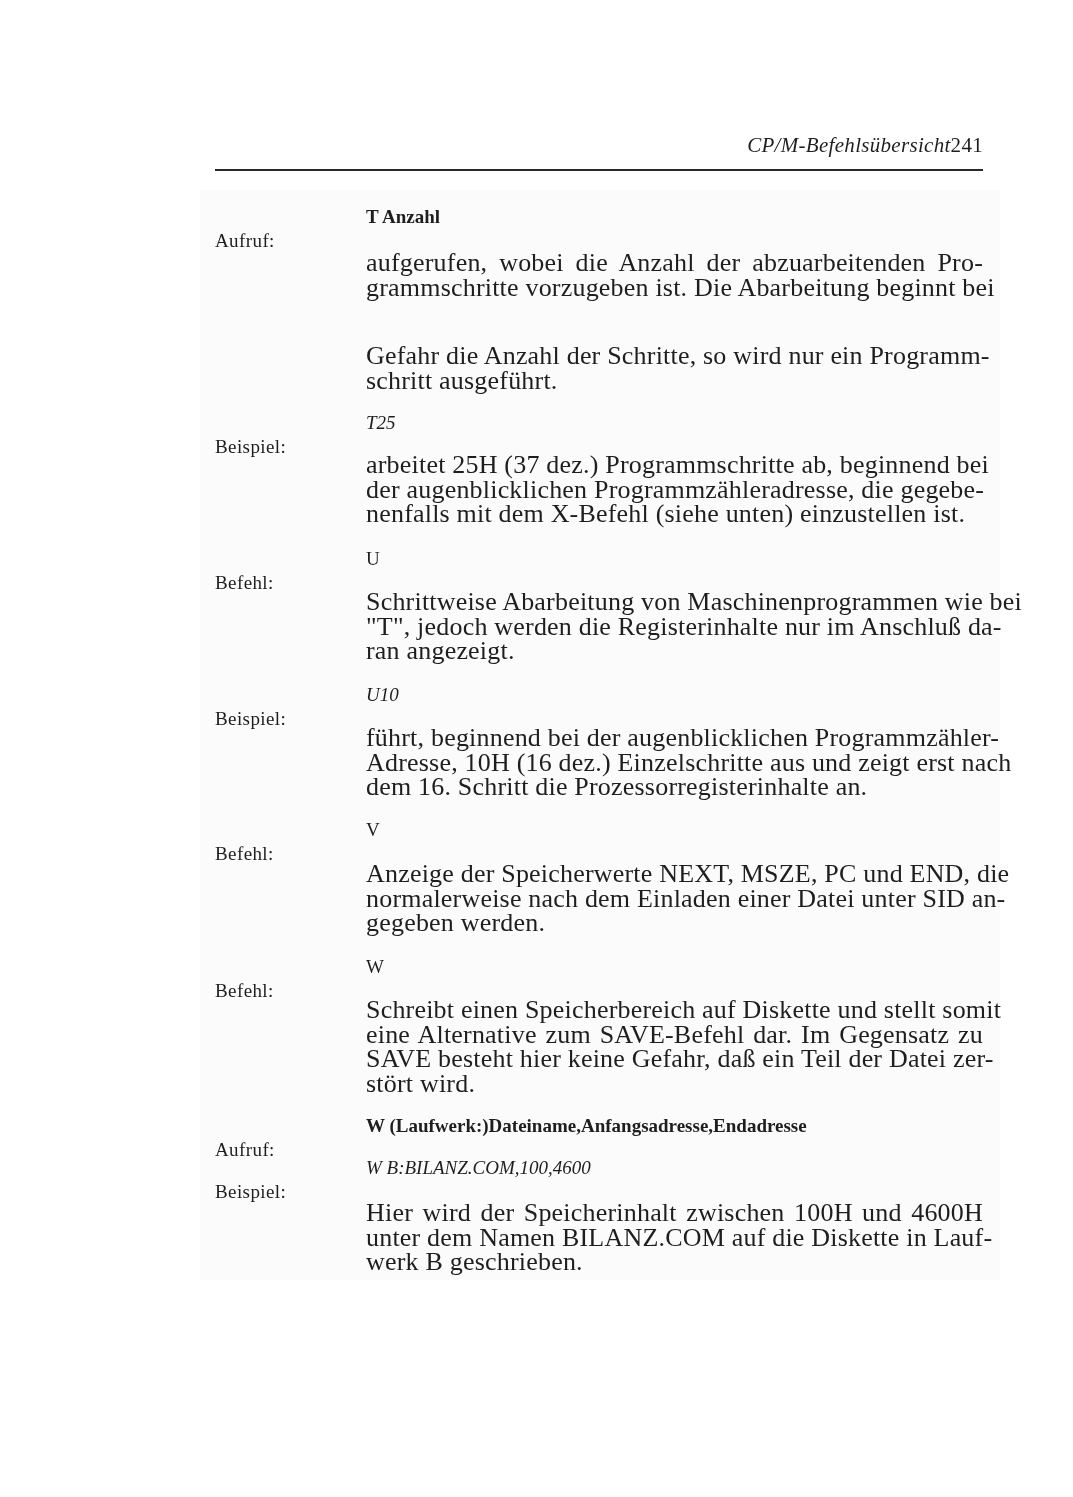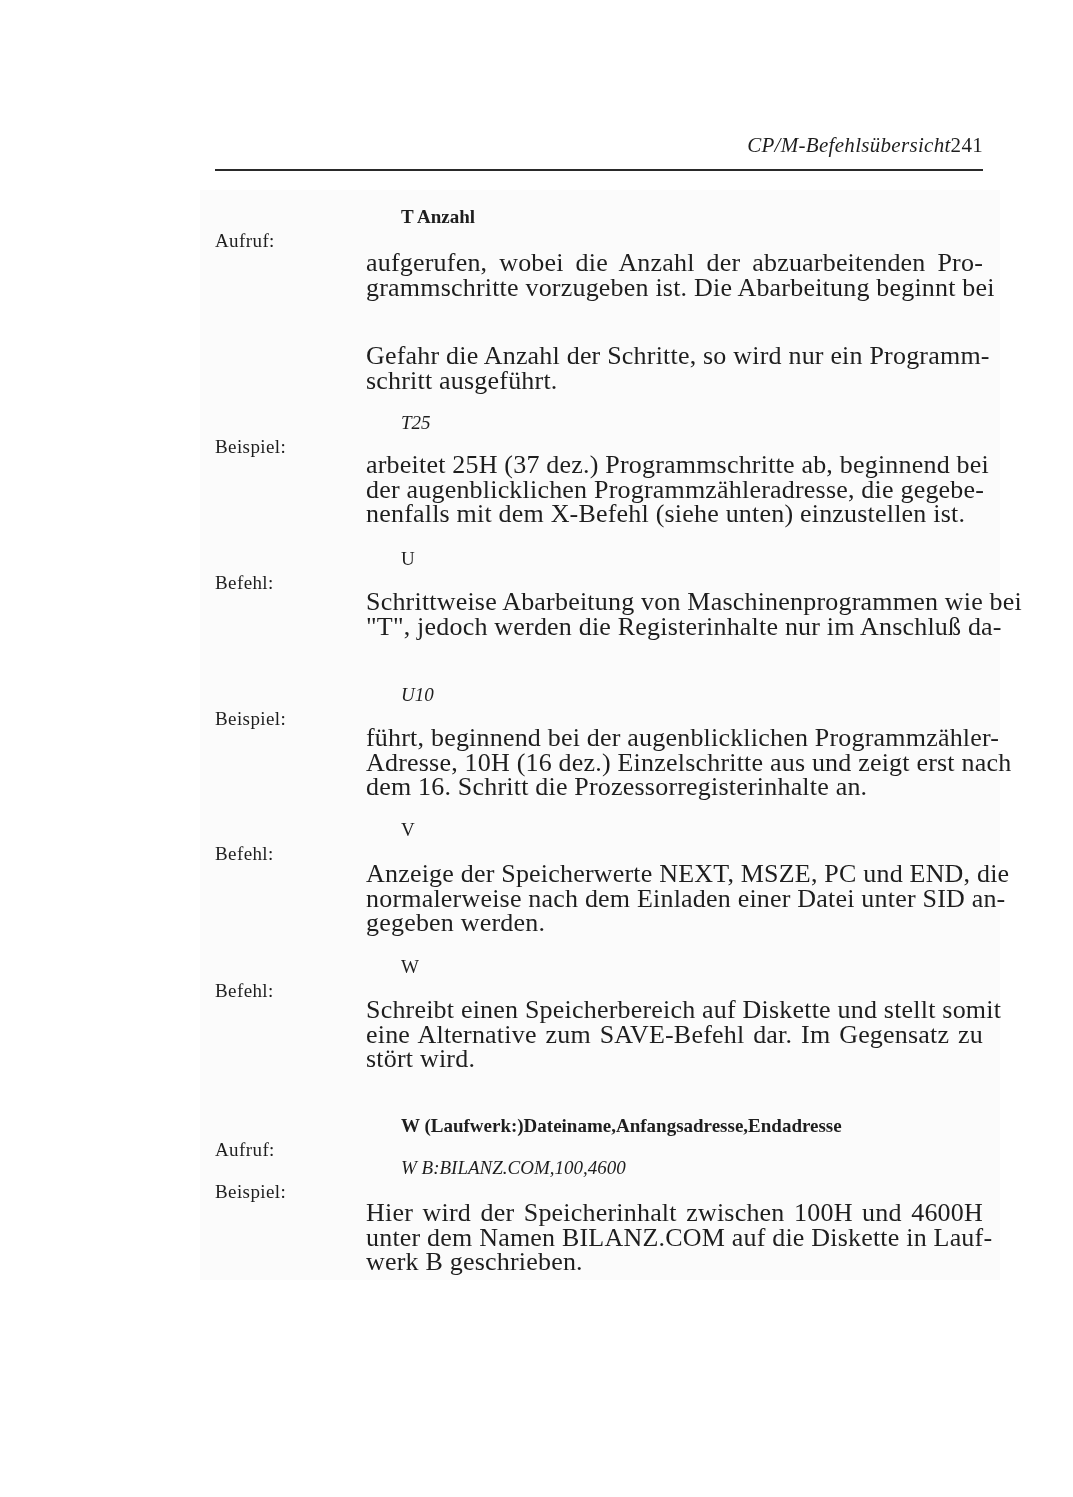--- a/index.html
+++ b/index.html
@@ -19,21 +19,21 @@
   .header .title { font-style: italic; }
   .header .pageno { }
   .rule {
     position: absolute; left: 215px; top: 169px; width: 768px; height: 2px;
     background: #2a2a2a;
   }
   .label {
     position: absolute; left: 215px; font-size: 19px; letter-spacing: 0.4px; margin-top: 24px;
   }
   .val {
-    position: absolute; left: 366px; font-size: 19px; margin-left: 35px;
+    position: absolute; left: 366px; font-size: 19px;
   }
   .val.bold { font-weight: bold; }
   .val.ital { font-style: italic; }
   .para {
     position: absolute; left: 366px; width: 617px;
     font-size: 26px; line-height: 24.5px; text-align: justify;
     letter-spacing: 0.2px;
   }
   .para .ln { display: block; text-align: justify; text-align-last: justify; white-space: nowrap; }
   .para .ln.last { text-align-last: left; }
@@ -69,20 +69,21 @@
   <span class="ln">der augenblicklichen Programmzähleradresse, die gegebe-</span>
   <span class="ln last">nenfalls mit dem X-Befehl (siehe unten) einzustellen ist.</span>
 </div>
 
 <span class="label" style="top:548px">Befehl:</span>
 <span class="val" style="top:548px">U</span>
 
 <div class="para" style="top:590px">
   <span class="ln">Schrittweise Abarbeitung von Maschinenprogrammen wie bei</span>
   <span class="ln">"T", jedoch werden die Registerinhalte nur im Anschluß da-</span>
+  <span class="ln last">ran angezeigt.</span>
 </div>
 
 <span class="label" style="top:684px">Beispiel:</span>
 <span class="val ital" style="top:684px">U10</span>
 
 <div class="para" style="top:726px">
   <span class="ln">führt, beginnend bei der augenblicklichen Programmzähler-</span>
   <span class="ln">Adresse, 10H (16 dez.) Einzelschritte aus und zeigt erst nach</span>
   <span class="ln last">dem 16. Schritt die Prozessorregisterinhalte an.</span>
 </div>
@@ -95,20 +96,21 @@
   <span class="ln">normalerweise nach dem Einladen einer Datei unter SID an-</span>
   <span class="ln last">gegeben werden.</span>
 </div>
 
 <span class="label" style="top:956px">Befehl:</span>
 <span class="val" style="top:956px">W</span>
 
 <div class="para" style="top:998px">
   <span class="ln">Schreibt einen Speicherbereich auf Diskette und stellt somit</span>
   <span class="ln">eine Alternative zum SAVE-Befehl dar. Im Gegensatz zu</span>
+  <span class="ln">SAVE besteht hier keine Gefahr, daß ein Teil der Datei zer-</span>
   <span class="ln last">stört wird.</span>
 </div>
 
 <span class="label" style="top:1115px">Aufruf:</span>
 <span class="val bold" style="top:1115px">W (Laufwerk:)Dateiname,Anfangsadresse,Endadresse</span>
 
 <span class="label" style="top:1157px">Beispiel:</span>
 <span class="val ital" style="top:1157px">W B:BILANZ.COM,100,4600</span>
 
 <div class="para" style="top:1201px">

